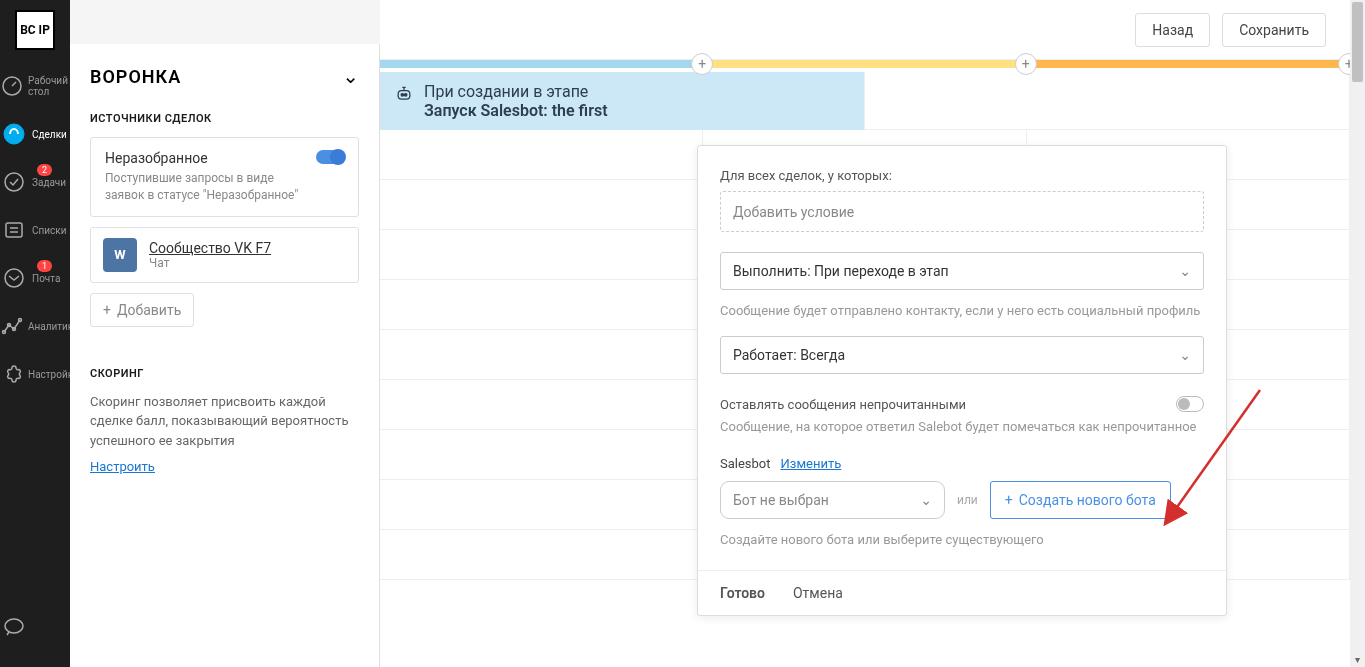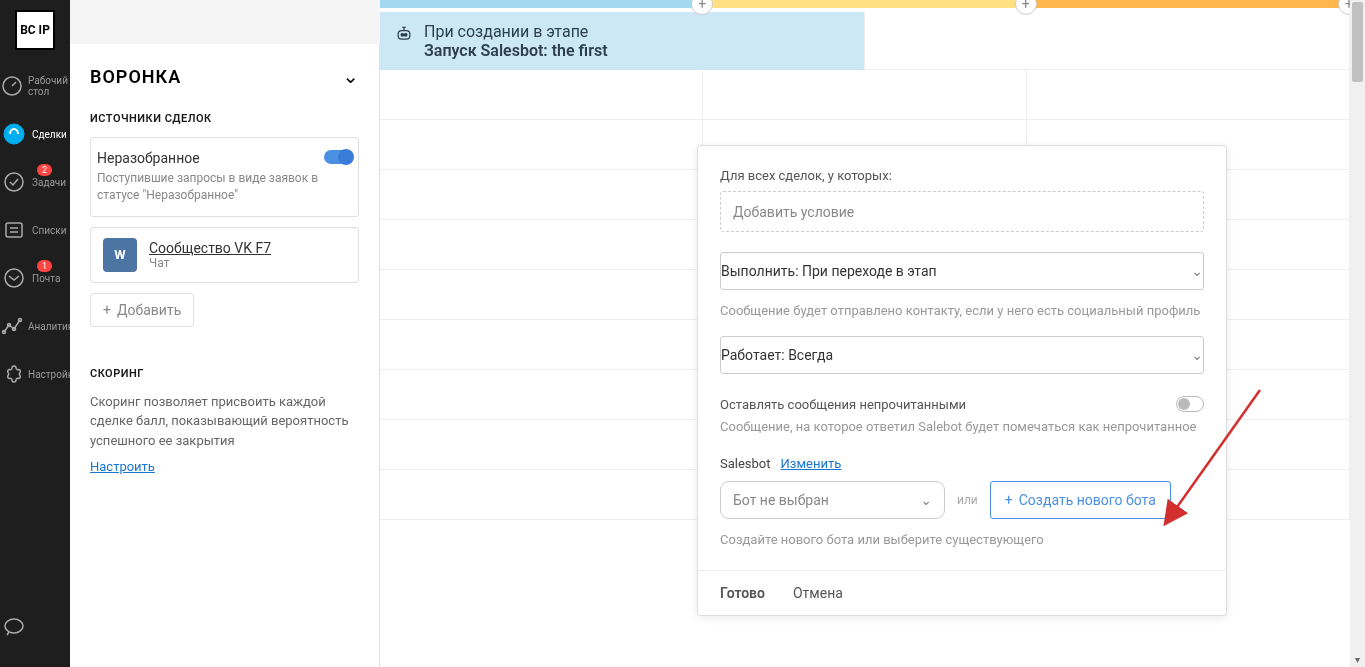--- a/index.html
+++ b/index.html
@@ -15,21 +15,21 @@
 .nav-badge { position: absolute; top: 2px; right: 18px; background: #ff4444; color: #fff; border-radius: 8px; font-size: 9px; padding: 1px 5px; }
 .nav-bottom { margin-top: auto; margin-bottom: 20px; }
 
 .sidebar { position: absolute; left: 70px; top: 0; width: 310px; height: 667px; background: #fff; border-right: 1px solid #e0e0e0; padding: 20px; overflow: auto; margin-top: 44px; }
 .sidebar-header { display: flex; justify-content: space-between; align-items: center; margin-bottom: 24px; }
 .sidebar-title { font-size: 18px; font-weight: 600; letter-spacing: 1px; text-transform: uppercase; }
 .chevron-down { font-size: 20px; cursor: pointer; }
 
 .section-label { font-size: 11px; font-weight: 600; color: #1a1a1a; letter-spacing: 0.5px; margin-bottom: 12px; }
 
-.source-card { border: 1px solid #e0e0e0; border-radius: 3px; padding: 12px 6px; margin-bottom: 10px; }
+.source-card { border: 1px solid #e0e0e0; border-radius: 3px; padding: 12px 14px; margin-bottom: 10px; }
 .source-row { display: flex; justify-content: space-between; align-items: flex-start; }
 .source-title { font-size: 14px; color: #333; margin-bottom: 4px; }
 .source-desc { font-size: 12px; color: #888; line-height: 1.4; }
 .toggle { width: 28px; height: 14px; background: #4a90e2; border-radius: 7px; position: relative; cursor: pointer; flex-shrink: 0; }
 .toggle::after { content: ""; position: absolute; right: -2px; top: -1px; width: 16px; height: 16px; background: #3a7dd8; border-radius: 50%; }
 
 .vk-card { border: 1px solid #e0e0e0; border-radius: 3px; padding: 10px 12px; display: flex; align-items: center; gap: 12px; margin-bottom: 10px; cursor: pointer; }
 .vk-icon { width: 34px; height: 34px; background: #4c75a3; border-radius: 4px; display: flex; align-items: center; justify-content: center; color: #fff; font-weight: bold; font-size: 13px; }
 .vk-title { font-size: 14px; color: #333; text-decoration: underline; }
 .vk-sub { font-size: 12px; color: #888; }
@@ -59,21 +59,21 @@
 .bot-icon { width: 20px; height: 20px; flex-shrink: 0; margin-top: 2px; }
 .bot-text { font-size: 16px; color: #2c3e50; }
 .bot-title { font-weight: 600; }
 .bot-sub { font-weight: 400; }
 
 .modal { position: absolute; left: 697px; top: 145px; width: 530px; background: #fff; border: 1px solid #ddd; border-radius: 3px; box-shadow: 0 2px 10px rgba(0,0,0,0.08); padding: 22px; z-index: 10; }
 .modal-label { font-size: 13px; color: #555; margin-bottom: 8px; }
 .modal-hint { font-size: 13px; color: #999; margin-bottom: 16px; line-height: 1.4; }
 .dashed-box { border: 1px dashed #ccc; border-radius: 3px; padding: 10px 12px; margin-bottom: 20px; }
 .input-like { color: #888; font-size: 14px; cursor: text; }
-.select { border: 1px solid #ccc; border-radius: 3px; padding: 10px 0; font-size: 14px; color: #333; display: flex; justify-content: space-between; align-items: center; cursor: pointer; margin-bottom: 12px; }
+.select { border: 1px solid #ccc; border-radius: 3px; padding: 10px 12px; font-size: 14px; color: #333; display: flex; justify-content: space-between; align-items: center; cursor: pointer; margin-bottom: 12px; }
 .select .chev { color: #888; }
 
 .switch-row { display: flex; align-items: center; gap: 10px; margin-bottom: 6px; margin-top: 22px; justify-content: space-between; }
 .switch { width: 28px; height: 16px; border: 1px solid #bbb; border-radius: 8px; position: relative; cursor: pointer; }
 .switch::after { content: ""; position: absolute; left: 1px; top: 1px; width: 12px; height: 12px; background: #bbb; border-radius: 50%; }
 
 .salesbot-row { display: flex; align-items: center; gap: 10px; margin-top: 20px; margin-bottom: 10px; }
 .salesbot-label { font-size: 13px; color: #444; }
 
 .bot-select-row { display: flex; align-items: center; gap: 12px; margin-bottom: 12px; }
@@ -207,20 +207,24 @@
   </div>
 
   <div class="scoring-section">
     <div class="section-label">СКОРИНГ</div>
     <div class="scoring-desc">Скоринг позволяет присвоить каждой сделке балл, показывающий вероятность успешного ее закрытия</div>
     <a class="link-blue">Настроить</a>
   </div>
 </div>
 
 <div class="main">
+  <div class="top-bar">
+    <button class="btn">Назад</button>
+    <button class="btn">Сохранить</button>
+  </div>
 
   <div class="pipeline-header">
     <div class="stage-col">
         <div class="stage-line lightblue"></div>
         <div class="stage-plus">+</div>
       </div>
     <div class="stage-col">
         <div class="stage-line yellow"></div>
         <div class="stage-plus">+</div>
       </div>

